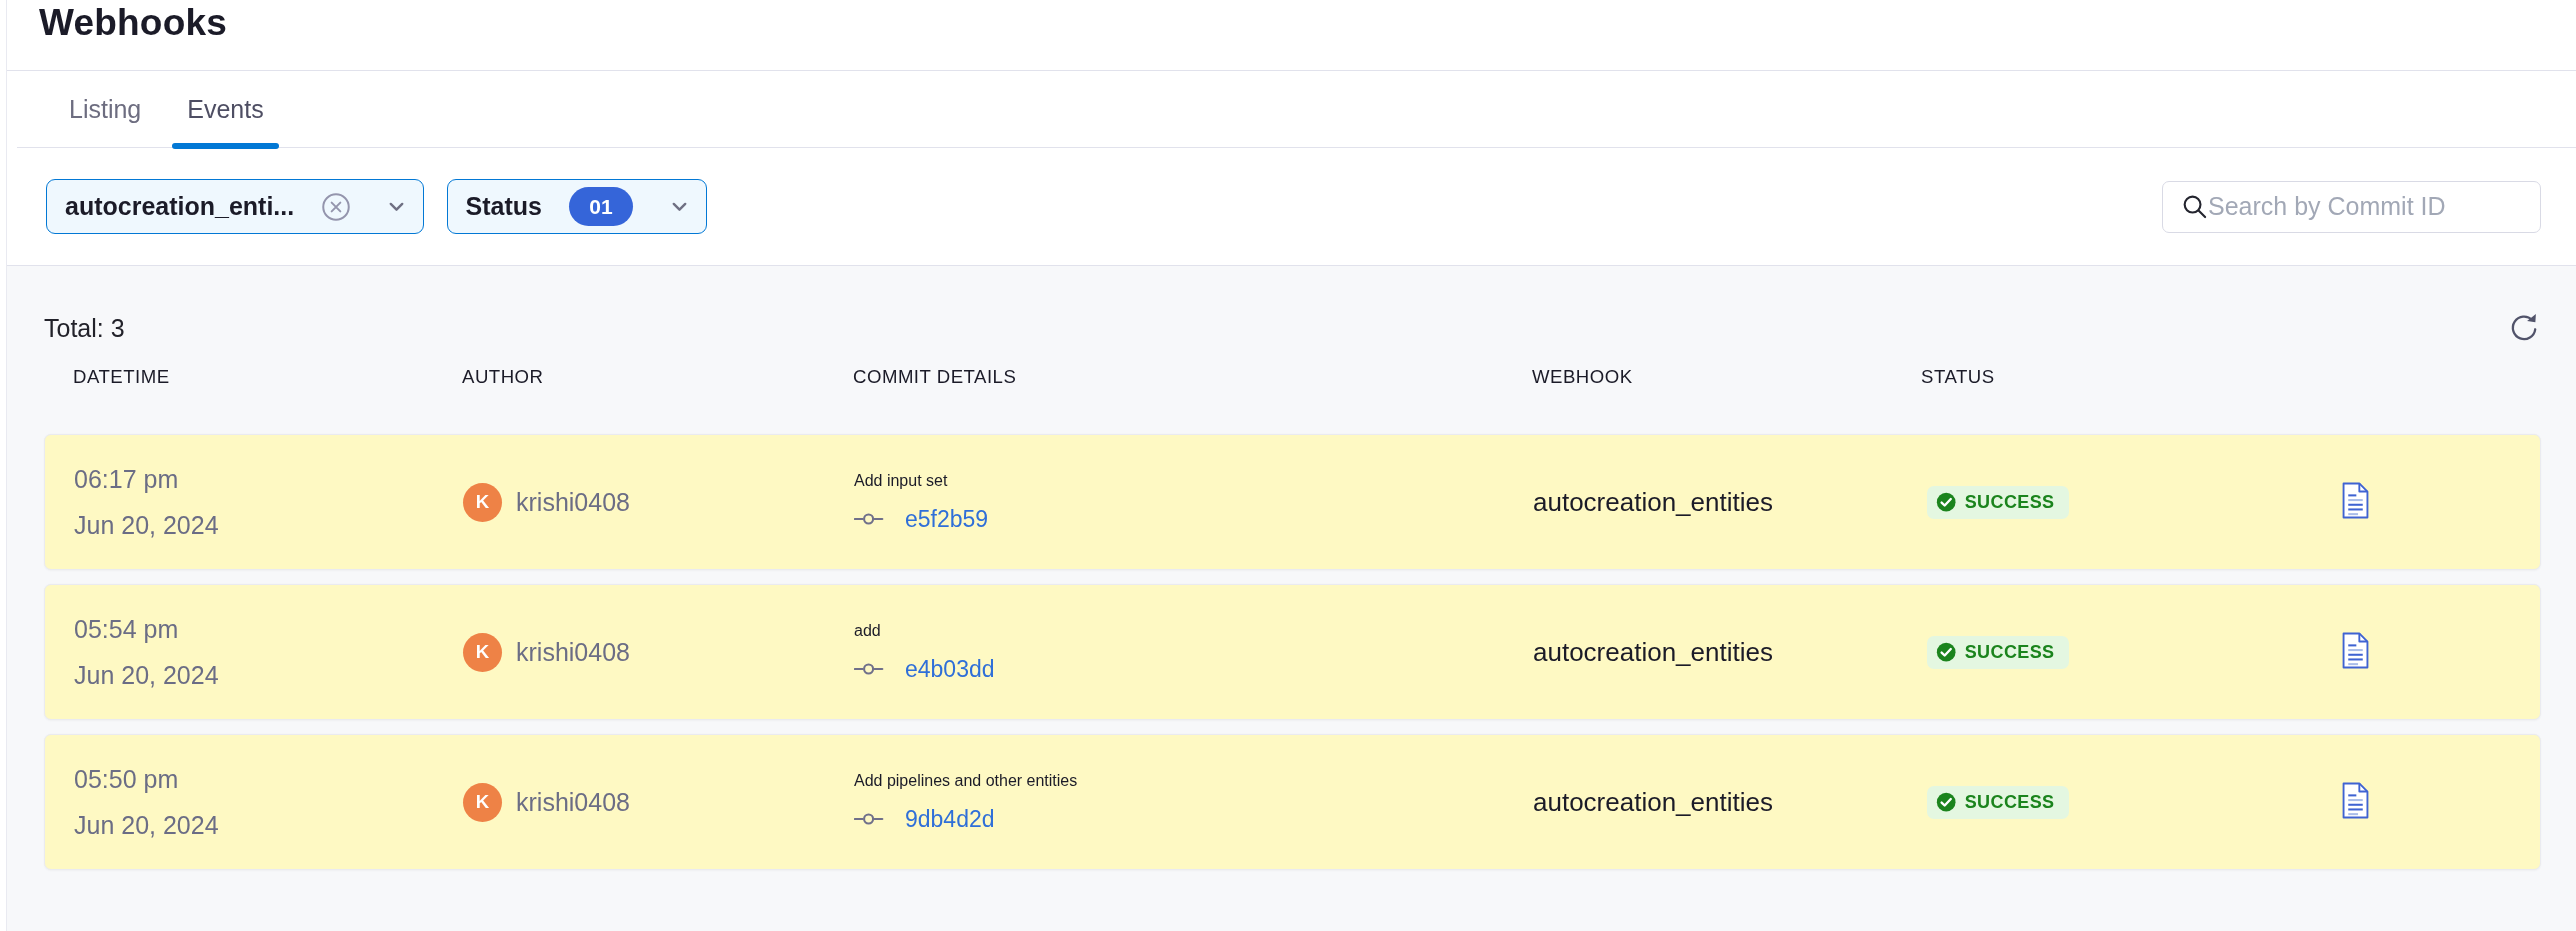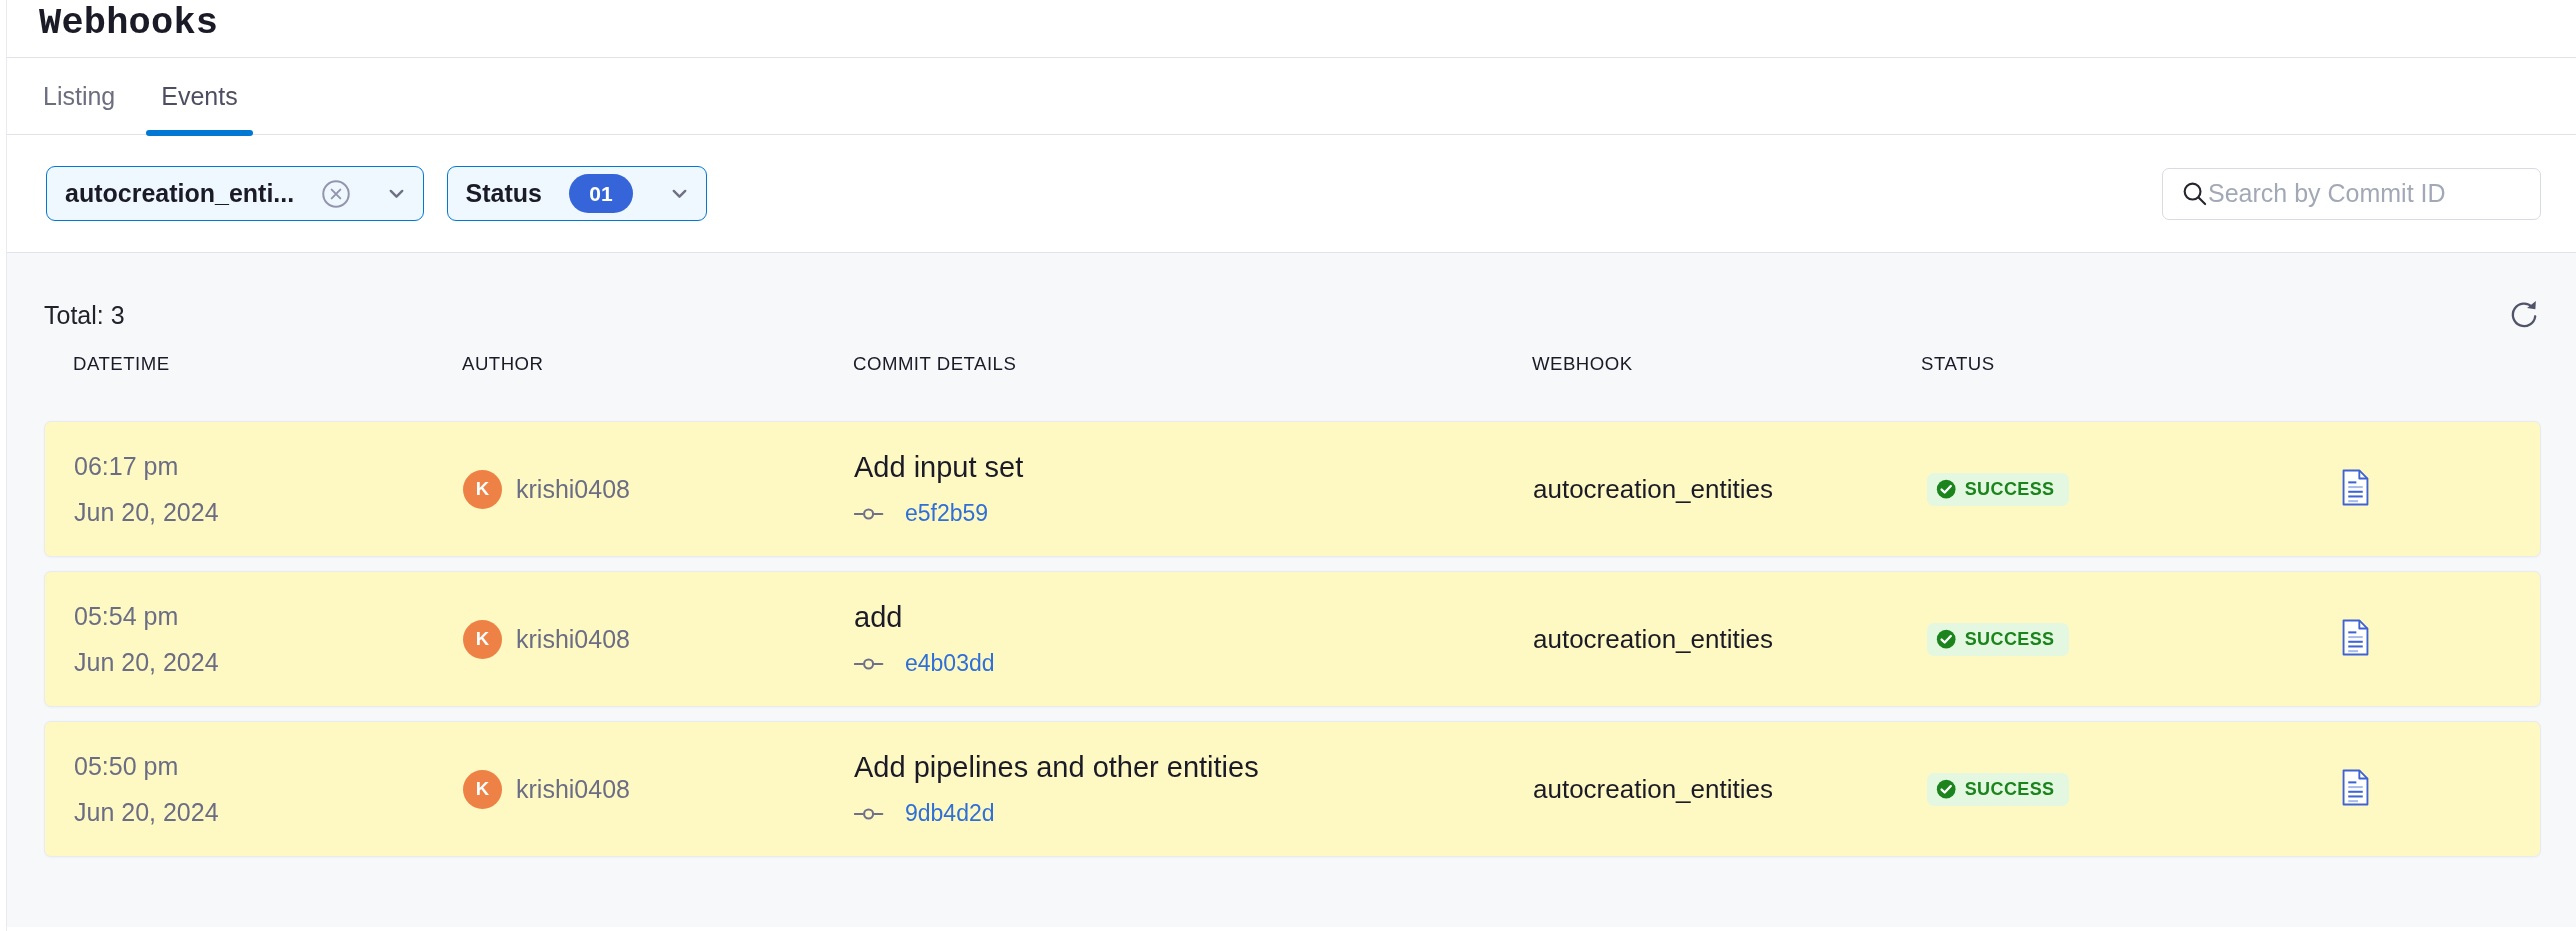--- a/index.html
+++ b/index.html
@@ -11,27 +11,27 @@
   :root{
     --primary-blue:#0278d5; --link-blue:#2f6fd8;
     --success-bg:#e4f7e1; --success-green:#1b841d;
     --avatar-orange:#ee8246;
     --divider:#e1e2ec; --muted:#6b6d85; --muted-light:#9ba0b0;
   }
   .left-rail{ position:absolute; left:0; top:0; width:7px; height:100%;
     background:#fff; border-right:0.9px solid #e9eaf1; z-index:20; }
 
   
-  .page-header{ height:58px; border-bottom:0.9px solid var(--divider);
-    display:flex; align-items:flex-start; padding:1.8px 0 0 39px; background:#fff;font-family:Liberation Mono, monospace;}
+  .page-header{ height:71px; border-bottom:0.9px solid var(--divider);
+    display:flex; align-items:flex-start; padding:1.8px 0 0 39px; background:#fff;}
   .page-title{ font-size:37px; font-weight:700; letter-spacing:0.2px; color:#1b1b28; }
 
   
   .tabbar{ height:77px; border-bottom:0.9px solid var(--divider);
-    display:flex; align-items:center; padding-left:28px; background:#fff; }
+    display:flex; align-items:center; padding-left:37px; background:#fff;margin-left:17px; }
   .tab{ position:relative; height:100%; display:flex; align-items:center;
     padding:0 15px; margin-right:16px; font-size:25px; color:#6d6d80; cursor:pointer; }
   .tab.active{ color:#4e4e63; }
   .tab.active::after{ content:""; position:absolute; left:0; right:0; bottom:-1.8px;
     height:6.2px; border-radius:3.5px; background:var(--primary-blue); }
 
   
   .filter-row{ height:118px; border-bottom:0.9px solid var(--divider);
     display:flex; align-items:center; justify-content:space-between;
     padding:0 35px 0 46px; background:#fff; }
@@ -64,21 +64,21 @@
   .card{ background:#fef9c3; border:0.9px solid #eaebf0; border-radius:7px;
     height:136px; margin-bottom:14px; padding-left:29px;
     box-shadow:0 0.9px 1.8px rgba(40,41,61,.04); }
 
   .cell-datetime div{ font-size:25px; color:var(--muted); line-height:46px; }
   .cell-author{ display:flex; align-items:center; gap:14px;
     font-size:25px; color:var(--muted); }
   .avatar{ width:39px; height:39px; border-radius:50%; background:var(--avatar-orange);
     color:#fff; font-size:18.6px; font-weight:700; display:inline-flex;
     align-items:center; justify-content:center; }
-  .commit-msg{ font-size:29px; color:#1b1b28; margin-bottom:16px; }
+  .commit-msg{ font-size:16px; color:#1b1b28; margin-bottom:16px; }
   .commit-link-row{ display:flex; align-items:center; gap:21px; }
   .commit-link{ font-size:23px; color:var(--link-blue); text-decoration:none; cursor:pointer; }
   .cell-webhook{ font-size:26px; color:#1b1b28; }
   .badge{ display:inline-flex; align-items:center; gap:8px; background:var(--success-bg);
     border-radius:7px; height:33px; padding:0 14px 0 9px; margin-left:5.3px;
     color:var(--success-green); font-size:18px; font-weight:700; letter-spacing:0.4px; }
   .cell-file{ padding-left:73px; }
   svg{ display:block; }
 </style>
 </head>

